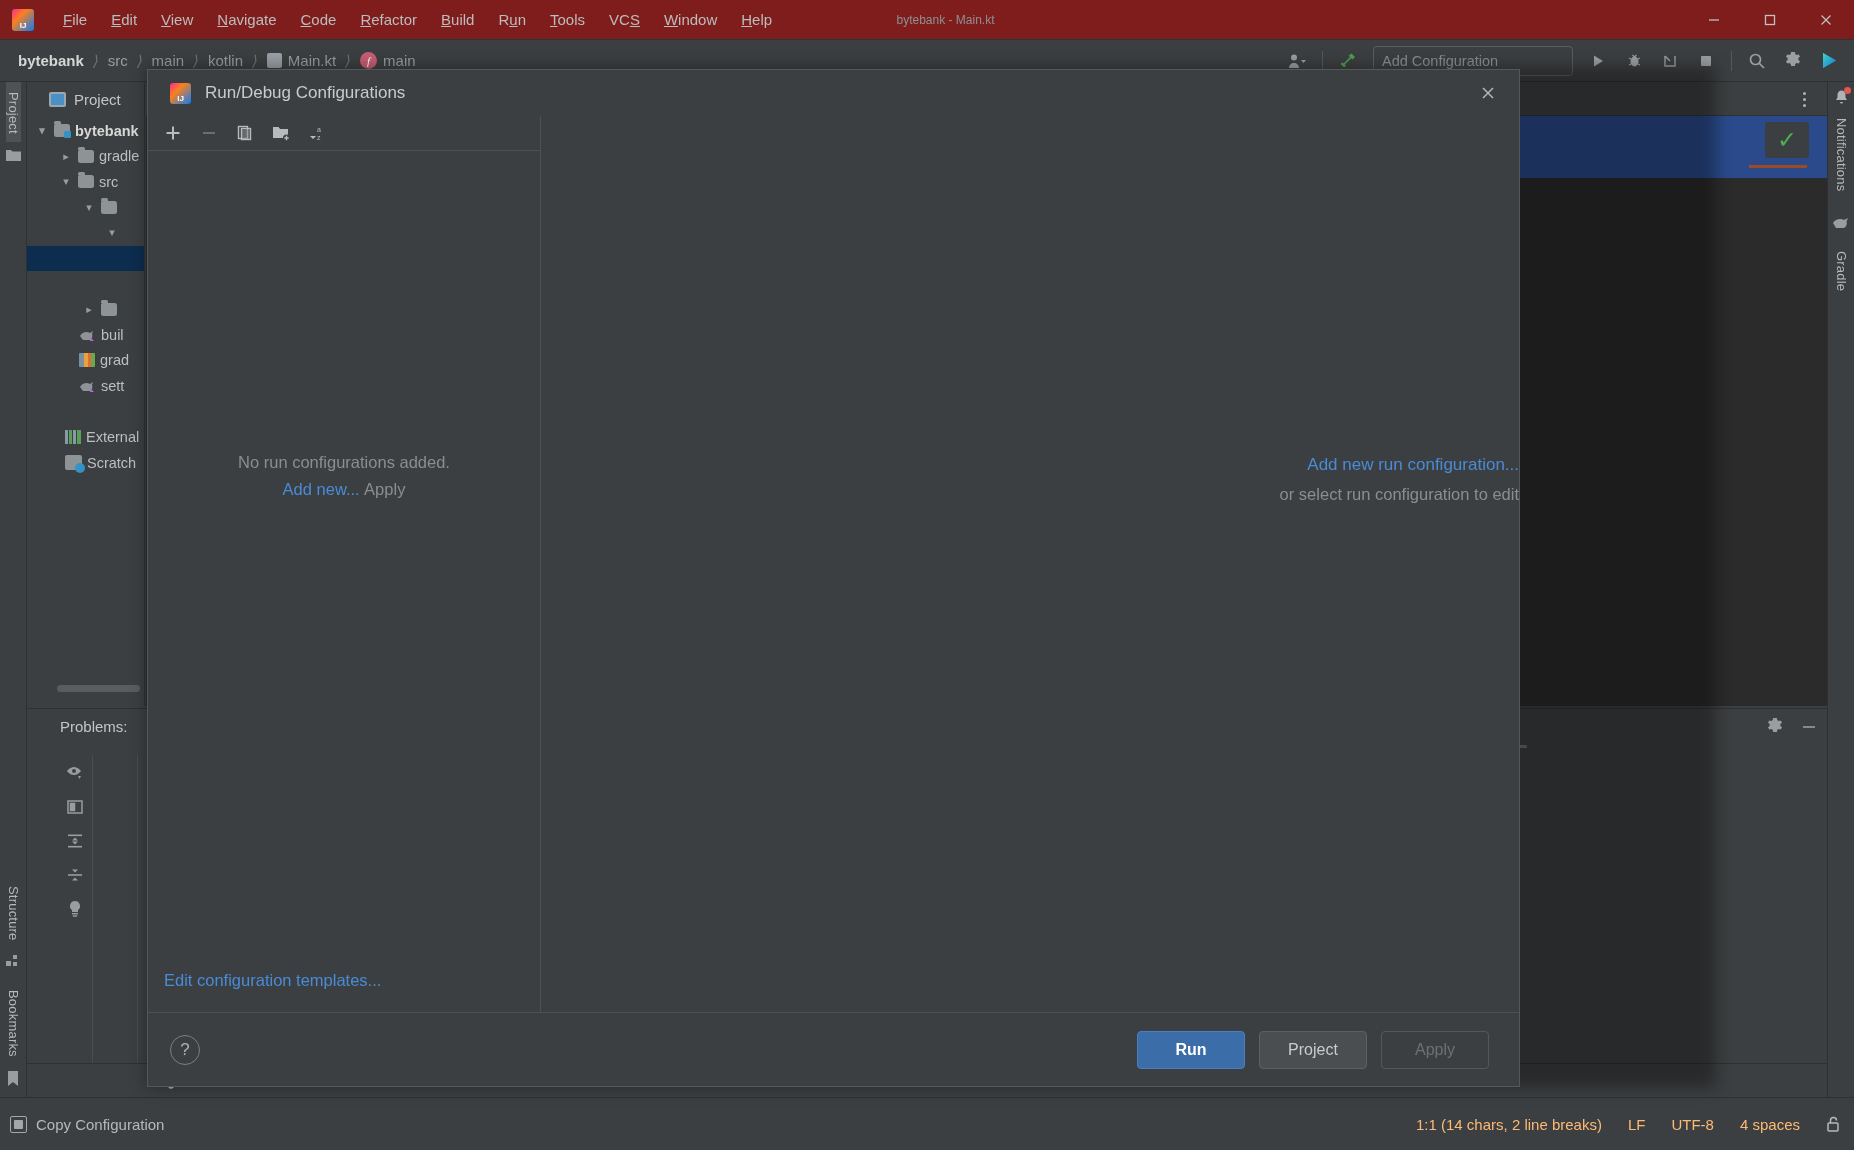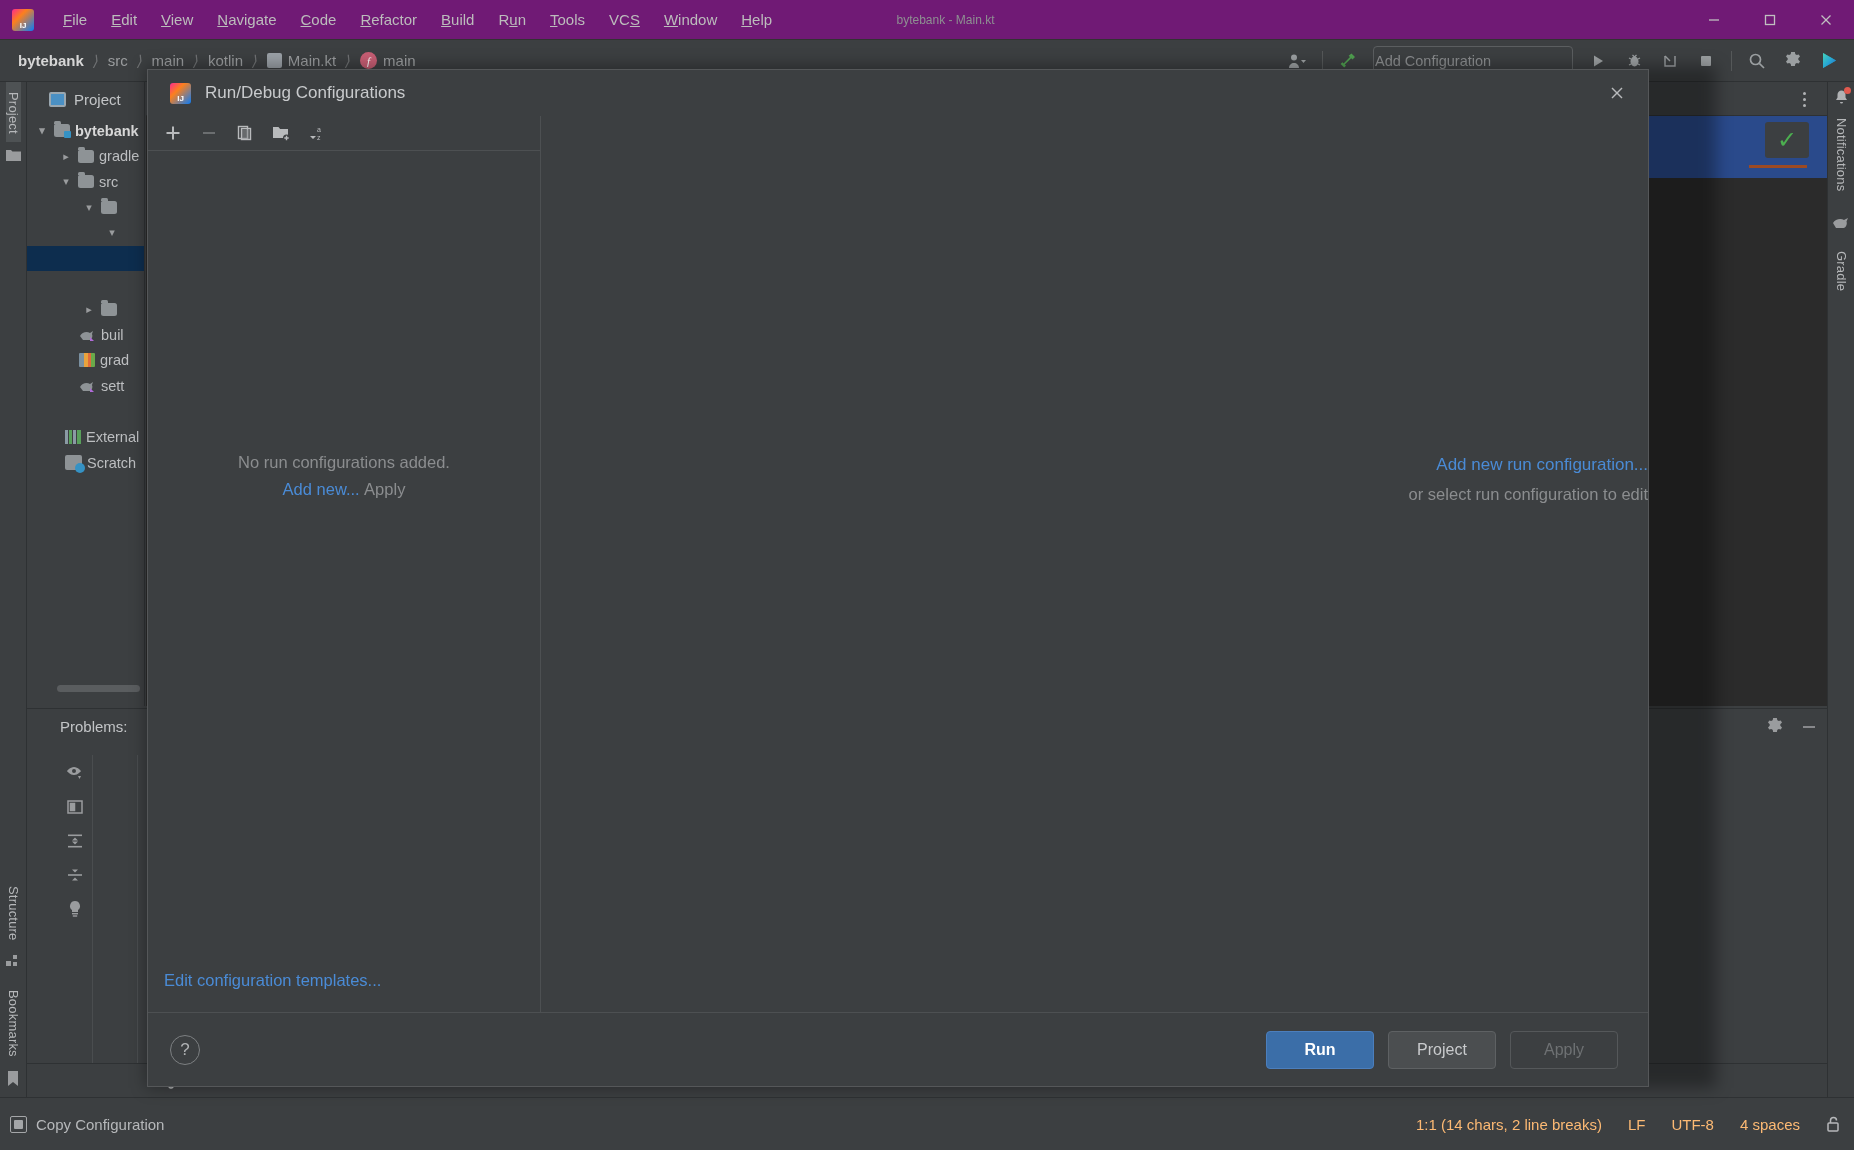--- a/index.html
+++ b/index.html
@@ -13,21 +13,21 @@
   #app {
     position: relative;
     width: 1854px; height: 1150px;
     background: #3c3f41;
     color: #bbbbbb;
   }
 
   
   .titlebar {
     position: absolute; top: 0; left: 0; width: 1854px; height: 40px;
-    background: #701a75;
+    background: #7f1d1d;
     display: flex; align-items: center;
     border-bottom: 1px solid #323232;
   }
   .ij-logo {
     width: 22px; height: 22px; margin-left: 12px; margin-right: 18px;
     border-radius: 3px;
     background: linear-gradient(135deg,#fc2a8f 0%, #fc801d 35%, #087cfa 100%);
     position: relative; flex: none;
   }
   .ij-logo::after {
@@ -84,21 +84,21 @@
   }
   .nav-right {
     margin-left: auto; display: flex; align-items: center; gap: 2px; padding-right: 8px;
   }
   .tb-btn {
     width: 34px; height: 32px; display: flex; align-items: center; justify-content: center;
     color: #9b9fa1; border-radius: 4px;
   }
   .tb-sep { width: 1px; height: 20px; background: #555859; margin: 0 6px; }
   .add-config {
-    height: 30px; min-width: 200px; padding: 0 1px;
+    height: 30px; min-width: 200px; padding: 0 8px;
     border: 1px solid #5b5e60; border-radius: 4px;
     display: flex; align-items: center; font-size: 14.5px; color: #8b8d8f;
     margin: 0 6px;
     text-align: right;
   }
 
   
   .left-strip {
     position: absolute; top: 82px; left: 0; width: 27px; bottom: 53px;
     background: #3c3f41; border-right: 1px solid #2e3133;
@@ -282,21 +282,21 @@
     display: flex; align-items: center; gap: 8px; padding-left: 140px;
     font-size: 15px; color: #b6b8ba; background: #3c3f41;
   }
 
   
   .dlg-shadow {
     position: absolute; left: 146px; top: 66px; width: 1570px; height: 1022px;
     background: rgba(0,0,0,0.34); filter: blur(8px);
   }
   .dialog {
-    position: absolute; left: 147px; top: 69px; width: 1502px; height: 1018px;
+    position: absolute; left: 147px; top: 69px; width: 1373px; height: 1018px;
     background: #3c3f41;
     border: 1px solid #555759;
     display: flex; flex-direction: column;
   }
   .dlg-title {
     height: 46px; display: flex; align-items: center; gap: 14px;
     padding: 0 14px 0 22px; position: relative;
   }
   .dlg-ij {
     width: 21px; height: 21px; border-radius: 3px; flex: none;

